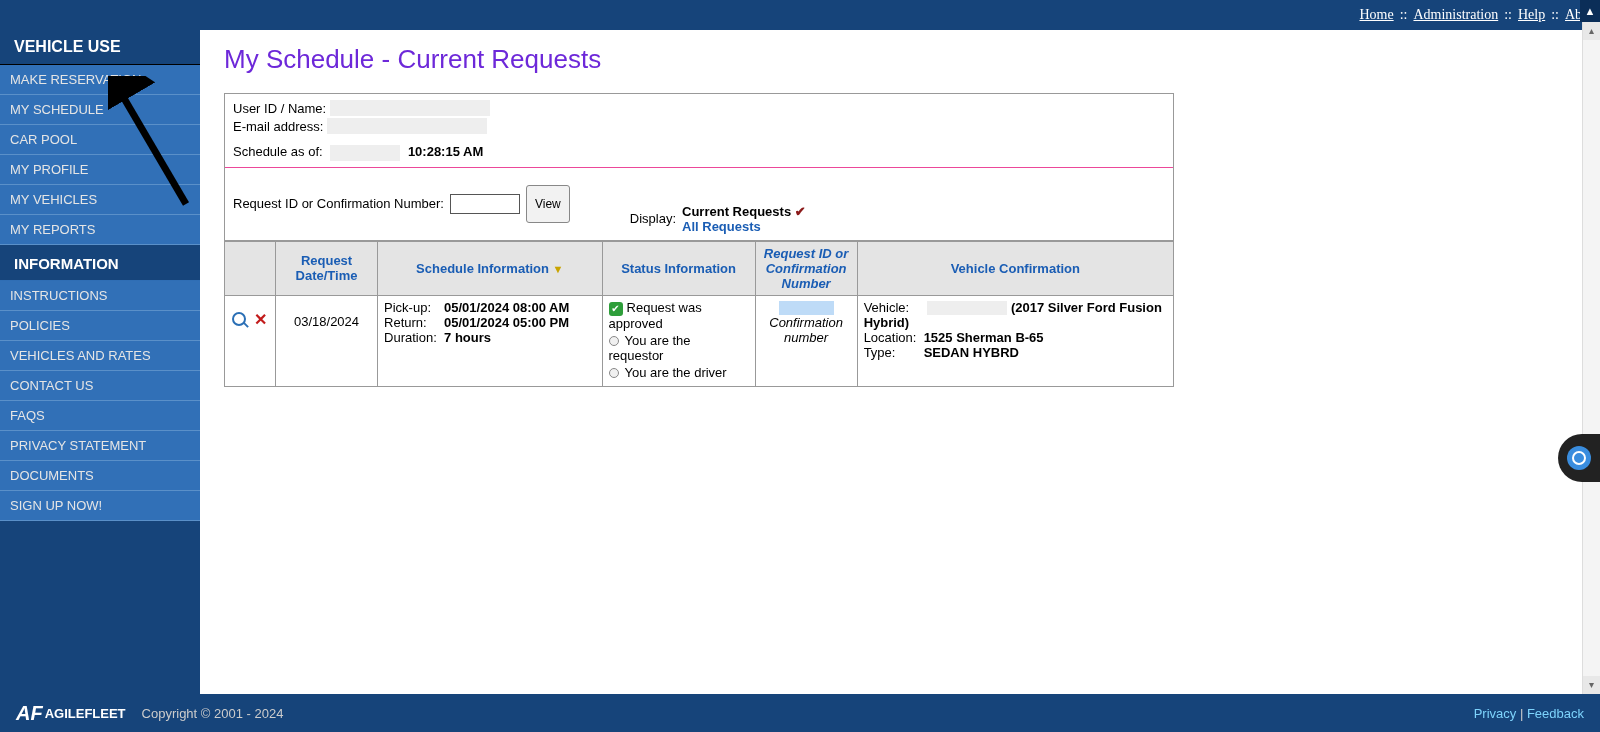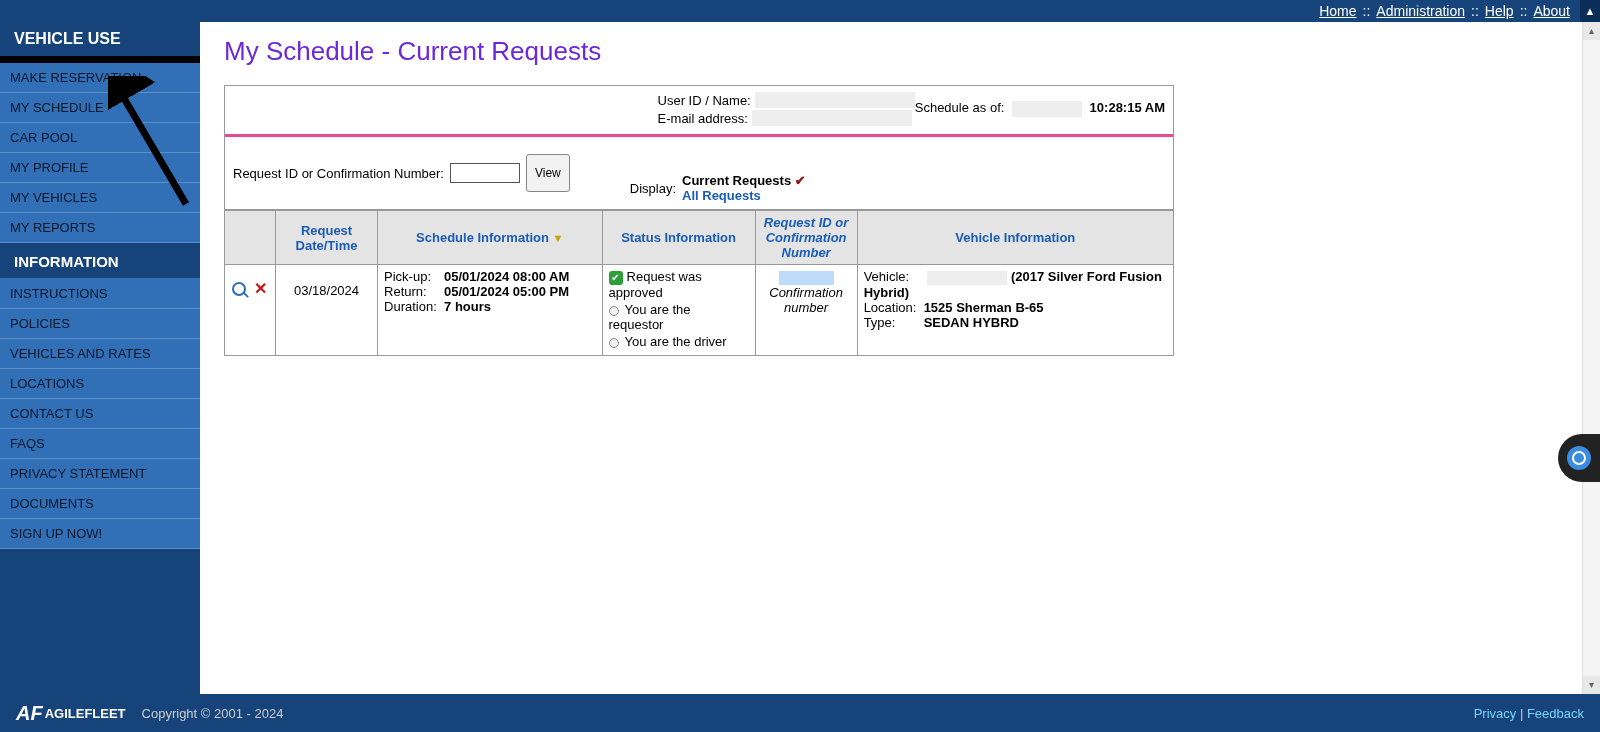--- a/index.html
+++ b/index.html
@@ -8,27 +8,27 @@
     font-size: 13px;
     background: #fff;
     width: 1600px;
     height: 732px;
     overflow: hidden;
     position: relative;
   }
   
   .topbar {
     background: #16447a;
-    height: 22px;
+    height: 30px;
     color: #fff;
     display: flex;
     justify-content: flex-end;
     align-items: center;
-    padding-right: 30px;
     font-size: 14px;
+    font-family: Liberation Serif, serif;
   }
   .topbar a { color: #fff; text-decoration: underline; cursor: pointer; }
   .topbar .sep { margin: 0 6px; }
   .topbar-caret {
     position: absolute;
     right: 0;
     top: 0;
     width: 20px;
     height: 22px;
     background: #0b2e58;
@@ -47,25 +47,25 @@
     width: 200px;
     background: #16447a;
     color: #fff;
     flex-shrink: 0;
   }
   .side-header {
     background: #16447a;
     padding: 8px 14px;
     font-weight: bold;
     font-size: 16px;
-    border-bottom: 7px solid #000000;
+    border-bottom: 1px solid #000000;
   }
   .side-item {
     background: #3170b7;
-    color: #0f172a;
+    color: #e5e5e5;
     padding: 7px 10px;
     border-bottom: 1px solid #5a90c9;
     font-size: 13px;
     cursor: pointer;
   }
   .side-header2 {
     background: #16447a;
     padding: 10px 14px 8px;
     font-weight: bold;
     font-size: 15px;
@@ -87,23 +87,24 @@
     margin-bottom: 18px;
   }
 
   .panel {
     border: 1px solid #999;
     width: 950px;
     font-size: 13px;
   }
   .panel-row1 {
     display: flex;
-    justify-content: flex-end;
+    justify-content: space-between;
     padding: 6px 8px;
-    border-bottom: 3px solid #ec4899;
+    border-bottom: 1px solid #ec4899;
+    flex-direction: column;
   }
   .panel-row1 .left > div { display: flex; align-items: center; margin-bottom: 2px;}
   .panel-row1 .left label { margin-right: 4px; }
   .redact { display: inline-block; background: #eee; width: 160px; height: 16px; vertical-align: middle;}
   .redact-sm { display: inline-block; background: #eee; width: 70px; height: 16px; vertical-align: middle; margin: 0 4px;}
   .redact-lt { display:inline-block; background:#bedbf7; width:55px; height:14px; vertical-align:middle;}
   .redact-veh { display:inline-block; background:#eee; width:80px; height:14px; vertical-align:middle;}
   .panel-row1 .right { padding-top: 8px; font-weight: bold;}
   .panel-row1 .right span { font-weight: normal;}
 
@@ -255,21 +256,20 @@
     <div class="side-item">MY SCHEDULE</div>
     <div class="side-item">CAR POOL</div>
     <div class="side-item">MY PROFILE</div>
     <div class="side-item">MY VEHICLES</div>
     <div class="side-item">MY REPORTS</div>
 
     <div class="side-header2">INFORMATION</div>
     <div class="side-item">INSTRUCTIONS</div>
     <div class="side-item">POLICIES</div>
     <div class="side-item">VEHICLES AND RATES</div>
-    <div class="side-item">LOCATIONS</div>
     <div class="side-item">CONTACT US</div>
     <div class="side-item">FAQS</div>
     <div class="side-item">PRIVACY STATEMENT</div>
     <div class="side-item">DOCUMENTS</div>
     <div class="side-item">SIGN UP NOW!</div>
     <div class="side-fill"></div>
   </div>
 
   <div class="main">
     <h1 class="page-title">My Schedule - Current Requests</h1>
@@ -312,21 +312,21 @@
     <table class="requests">
       <thead>
         <tr>
           <th class="col-action"></th>
           <th class="col-date">Request Date/Time</th>
           <th class="col-sched">
             <span>Schedule Information</span> <span class="sort-ic">▼</span>
           </th>
           <th class="col-status">Status Information</th>
           <th class="col-conf">Request ID or Confirmation Number</th>
-          <th class="col-veh">Vehicle Information</th>
+          <th class="col-veh">Vehicle Confirmation</th>
         </tr>
       </thead>
       <tbody>
         <tr>
           <td class="col-action action-icons">
             <span class="mag-icon"></span>
             <span class="x-icon">✕</span>
           </td>
           <td class="col-date" style="padding-top:18px;">03/18/2024</td>
           <td class="col-sched sched-cell">

